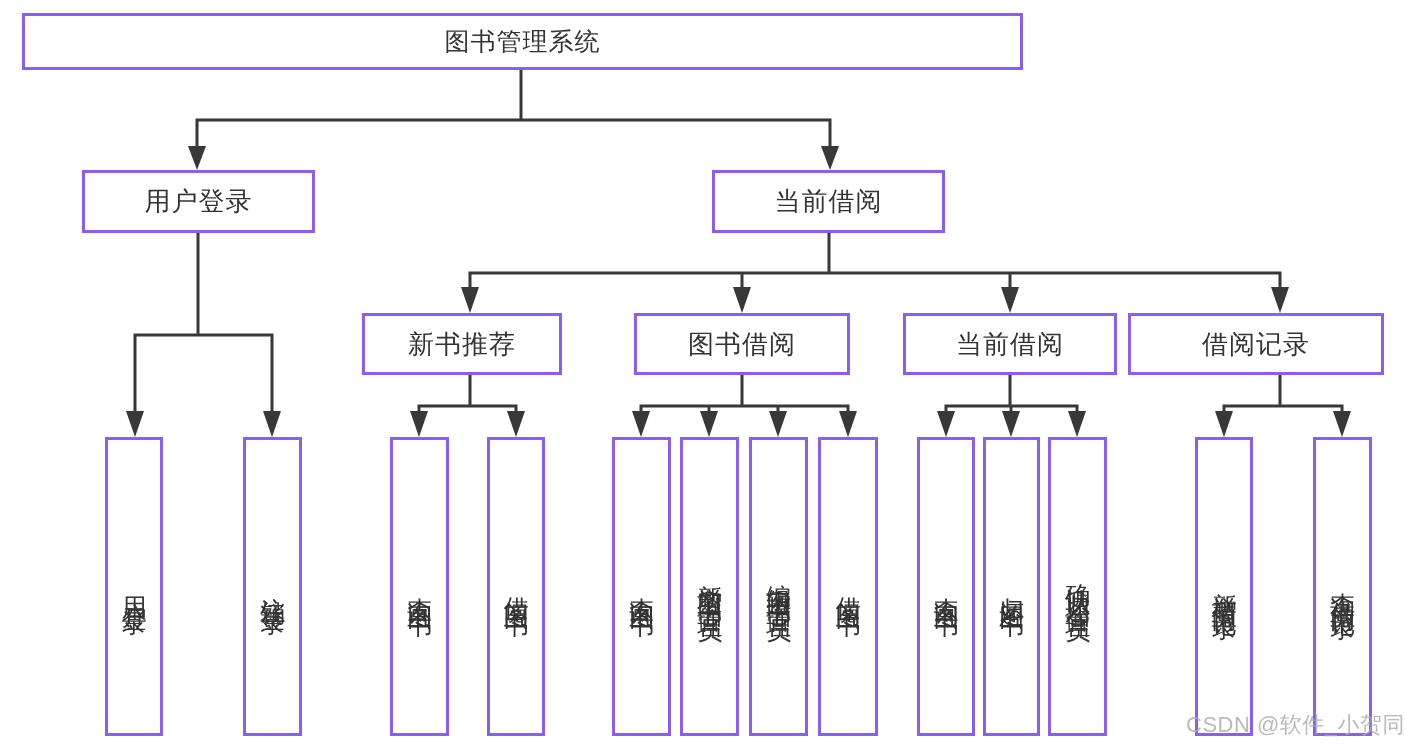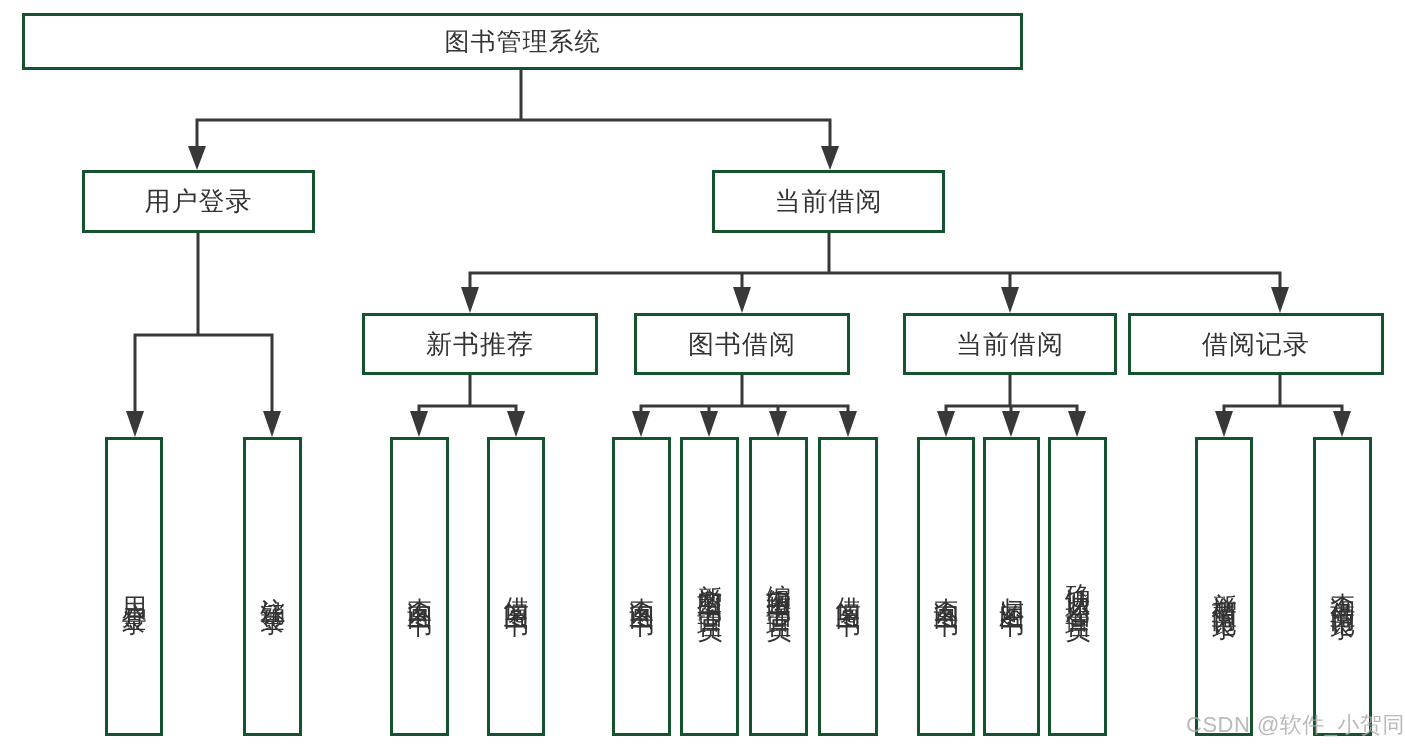--- a/index.html
+++ b/index.html
@@ -27,21 +27,21 @@
     stroke-width: 3;
     fill: none;
   }
   .connector-layer polygon {
     fill: #383838;
     stroke: none;
   }
   .box {
     position: absolute;
     box-sizing: border-box;
-    border: 3px solid #14532d;
+    border: 3px solid #8b5cf6;
     background: #ffffff;
     display: flex;
     align-items: center;
     justify-content: center;
     color: #333333;
     z-index: 1;
   }
   .h-box span {
     font-size: 26px;
     letter-spacing: 1px;
@@ -129,21 +129,21 @@
     <span>图书管理系统</span>
   </div>
 
   <div class="box h-box" style="left:82px; top:170px; width:233px; height:63px;">
     <span>用户登录</span>
   </div>
   <div class="box h-box" style="left:712px; top:170px; width:233px; height:63px;">
     <span>当前借阅</span>
   </div>
 
-  <div class="box h-box" style="left:362px; top:313px; width:236px; height:62px;">
+  <div class="box h-box" style="left:362px; top:313px; width:200px; height:62px;">
     <span>新书推荐</span>
   </div>
   <div class="box h-box" style="left:903px; top:313px; width:214px; height:62px;">
     <span>当前借阅</span>
   </div>
   <div class="box h-box" style="left:634px; top:313px; width:216px; height:62px;">
     <span>图书借阅</span>
   </div>
   <div class="box h-box" style="left:1128px; top:313px; width:256px; height:62px;">
     <span>借阅记录</span>

